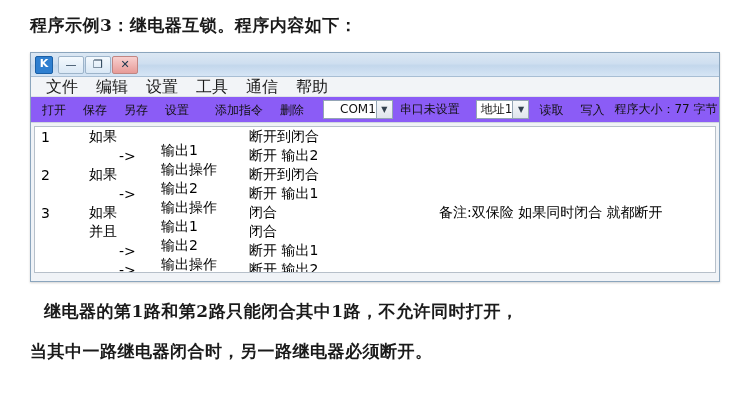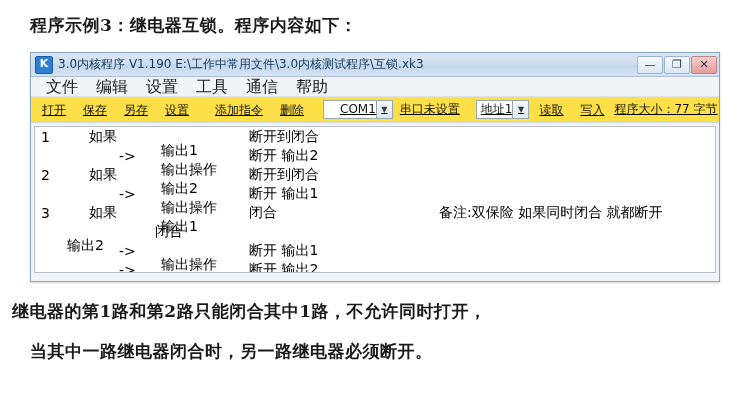--- a/index.html
+++ b/index.html
@@ -23,21 +23,21 @@
   .doc-line {
     position: absolute;
     color: #1a1a1a;
     font-size: 17px;
     font-weight: bold;
     letter-spacing: 0.5px;
     white-space: nowrap;
     font-family: "DejaVu Serif", "Liberation Serif", serif;
   }
   #intro-line { left: 30px; top: 14px; }
-  #note-line-1 { left: 12px; top: 300px; }
+  #note-line-1 { left: 44px; top: 300px; }
   #note-line-2 { left: 30px; top: 340px; }
 
   
   .window {
     position: absolute;
     left: 30px;
     top: 52px;
     width: 690px;
     height: 230px;
     border: 1px solid #8ba5bd;
@@ -114,28 +114,27 @@
     font-size: 16px;
     color: #1a1a1a;
     padding: 0 9px;
     line-height: 18px;
     white-space: nowrap;
   }
 
   
   .toolbar {
     height: 26px;
-    background: #fde047;
+    background: #8b5cf6;
     border-bottom: 1px solid #cfd6de;
     display: flex;
     align-items: center;
     padding: 0 4px;
     box-sizing: border-box;
     gap: 3px;
-    text-decoration: underline;
   }
   .tb-btn {
     font-size: 12px;
     color: #111;
     padding: 2px 6px;
     line-height: 16px;
     white-space: nowrap;
     border: 1px solid transparent;
   }
   .tb-sep {
@@ -215,21 +214,20 @@
 <body>
 
 <div class="page">
 
   <div class="doc-line" id="intro-line">程序示例3：继电器互锁。程序内容如下：</div>
 
   <div class="window">
 
     <div class="titlebar">
       <div class="title-icon">K</div>
-      <div class="title-text">3.0内核程序 V1.190 E:\工作中常用文件\3.0内核测试程序\互锁.xk3</div>
       <div class="win-btns">
         <div class="win-btn">—</div>
         <div class="win-btn">❐</div>
         <div class="win-btn close">✕</div>
       </div>
     </div>
 
     <div class="menubar">
       <div class="menu-item">文件</div>
       <div class="menu-item">编辑</div>
@@ -300,20 +298,21 @@
       <div class="prog-line">
         <span class="c-num">3</span>
         <span class="c-kw" style="width:72px">如果</span>
         <span class="c-op" style="width:88px">输出1</span>
         <span class="c-st" style="width:190px">闭合</span>
         <span class="c-note">备注:双保险 如果同时闭合 就都断开</span>
       </div>
 
       <div class="prog-line">
         <span class="c-num"></span>
+        <span class="c-kw" style="width:72px">并且</span>
         <span class="c-op" style="width:88px">输出2</span>
         <span class="c-st" style="width:190px">闭合</span>
         <span class="c-note"></span>
       </div>
 
       <div class="prog-line">
         <span class="c-num"></span>
         <span class="c-kw" style="width:72px;padding-left:30px;box-sizing:border-box">-&gt;</span>
         <span class="c-op" style="width:88px">输出操作</span>
         <span class="c-st" style="width:190px">断开  输出1</span>

